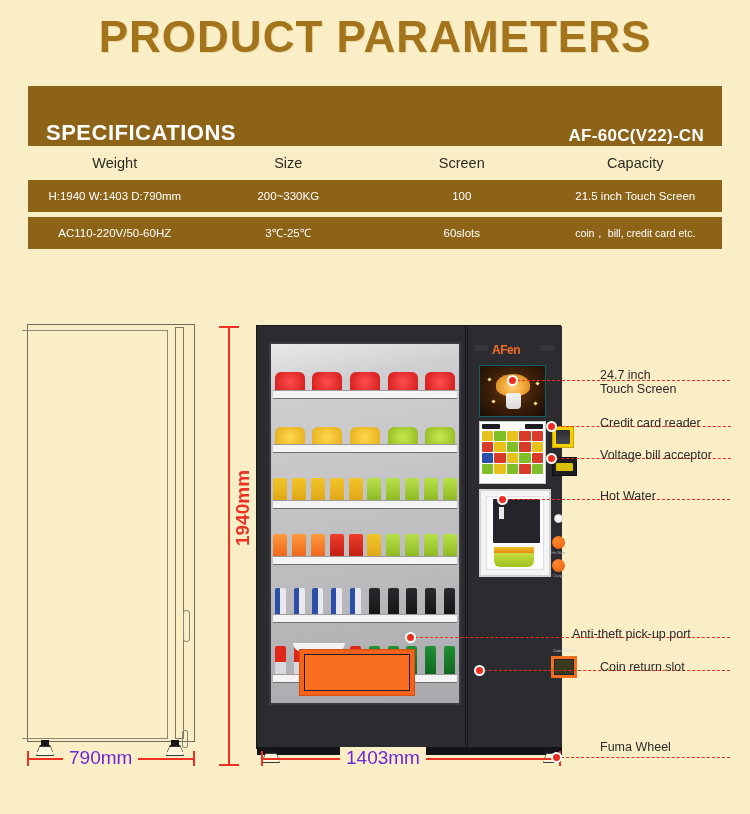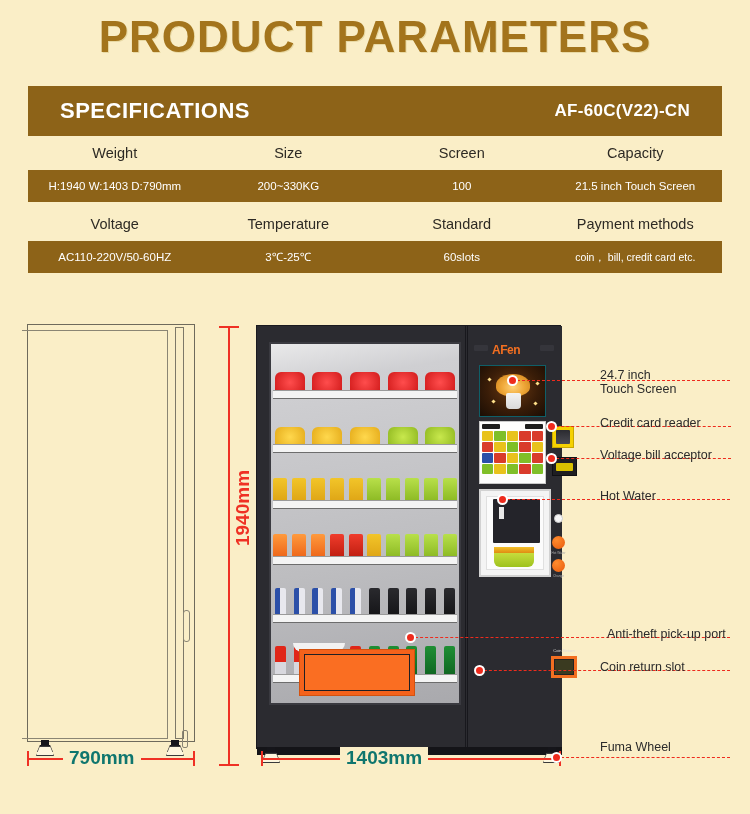--- a/index.html
+++ b/index.html
@@ -18,22 +18,22 @@
     font-weight:bold;
     letter-spacing:1px;
     color:#a3741c;
     font-family:"Liberation Sans", sans-serif;
     text-shadow:1px 1px 0 #e8d9a4;
     white-space:nowrap;
   }
   
   #spec-table{position:absolute;left:28px;top:86px;width:694px;}
   .bar-head{
-    background:#8d6318;height:50px;display:flex;align-items:center;
-    justify-content:space-between;padding:0 32px;box-sizing:border-box;
+    background:#8d6318;height:60px;display:flex;align-items:flex-end;
+    justify-content:space-between;padding:0 18px;box-sizing:border-box;
   }
   .bar-head .h-left{color:#ffffff;font-size:22px;font-weight:bold;letter-spacing:.5px;}
   .bar-head .h-right{color:#ffffff;font-size:17px;font-weight:bold;letter-spacing:.3px;}
   .row{display:flex;width:100%;}
   .row > div{flex:1 1 0;text-align:center;box-sizing:border-box;}
   .row-label{height:34px;line-height:34px;background:#faeec7;color:#2d2a24;font-size:14.5px;}
   .row-value{height:32px;line-height:32px;background:#8d6318;color:#ffffff;font-size:11.5px;}
   .row-value.small{font-size:10.5px;}
   .gap{height:5px;background:#faeec7;}
 
@@ -76,21 +76,21 @@
   .vdim-b{position:absolute;left:219px;top:454px;width:20px;height:2px;background:#ef3124;}
   .vdim-label{
     position:absolute;left:201px;top:185px;color:#ef3124;font-size:19px;font-weight:bold;
     transform:rotate(-90deg);transform-origin:center;white-space:nowrap;
     background:#faeec7;padding:2px 4px;
   }
 
   
   .hdim{position:absolute;height:2px;background:#ef3124;}
   .hcap{position:absolute;width:2px;height:15px;background:#ef3124;}
-  .hdim-label{position:absolute;color:#0f766e;font-size:19px;font-weight:bold;
+  .hdim-label{position:absolute;color:#6d28d9;font-size:19px;font-weight:normal;
     background:#faeec7;padding:0 6px;white-space:nowrap;}
 
   
   #machine{position:absolute;left:256px;top:15px;width:305px;height:424px;
     background:#2b2b30;border:1px solid #1a1a1f;box-sizing:border-box;}
   .glass{
     position:absolute;left:12px;top:16px;width:192px;height:363px;
     background:linear-gradient(170deg,#e9e9ea 0%,#cfcfd2 12%,#bdbdc0 60%,#a9a9ad 100%);
     border:2px solid #3a3a40;box-sizing:border-box;overflow:hidden;
   }
@@ -207,26 +207,20 @@
   <div class="row">
     <div class="row-value">H:1940 W:1403 D:790mm</div>
     <div class="row-value">200~330KG</div>
     <div class="row-value">100</div>
     <div class="row-value">21.5 inch Touch Screen</div>
   </div>
 
   <div class="gap"></div>
 
   <div class="row">
-    <div class="row-label">Voltage</div>
-    <div class="row-label">Temperature</div>
-    <div class="row-label">Standard</div>
-    <div class="row-label">Payment methods</div>
-  </div>
-  <div class="row">
     <div class="row-value">AC110-220V/50-60HZ</div>
     <div class="row-value">3℃-25℃</div>
     <div class="row-value">60slots</div>
     <div class="row-value small">coin， bill, credit card etc.</div>
   </div>
 </div>
 
 <div id="diagram">
 
   <div class="side-outline"></div>
@@ -458,21 +452,21 @@
   <div class="dot" style="left:546px;top:143px;"></div>
   <div class="dline" style="left:551px;top:148px;width:180px;"></div>
   <div class="clabel" style="left:600px;top:138px;">Voltage bill acceptor</div>
 
   <div class="dot" style="left:497px;top:184px;"></div>
   <div class="dline" style="left:502px;top:189px;width:228px;"></div>
   <div class="clabel" style="left:600px;top:179px;">Hot Water</div>
 
   <div class="dot" style="left:405px;top:322px;"></div>
   <div class="dline" style="left:410px;top:327px;width:320px;"></div>
-  <div class="clabel" style="left:607px;top:317px;">Anti-theft pick-up port</div>
+  <div class="clabel" style="left:572px;top:317px;">Anti-theft pick-up port</div>
 
   <div class="dot" style="left:474px;top:355px;"></div>
   <div class="dline" style="left:479px;top:360px;width:251px;"></div>
   <div class="clabel" style="left:600px;top:350px;">Coin return slot</div>
 
   <div class="dot" style="left:551px;top:442px;"></div>
   <div class="dline" style="left:556px;top:447px;width:174px;"></div>
   <div class="clabel" style="left:600px;top:430px;">Fuma Wheel</div>
 
 </div>

